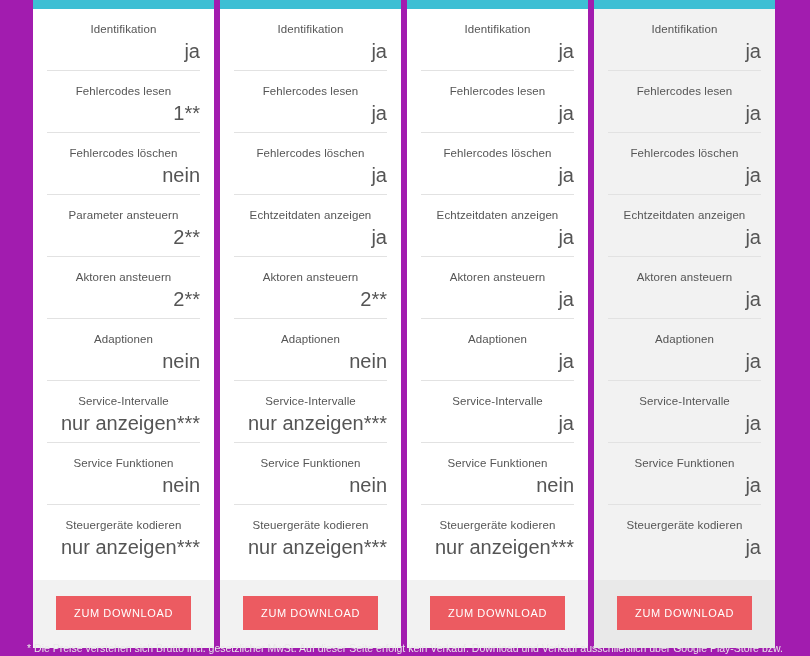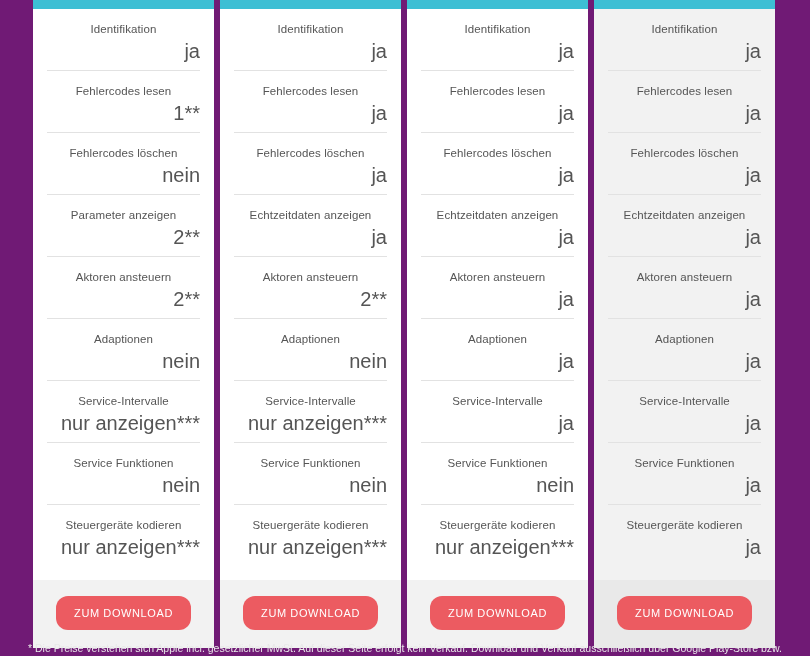--- a/index.html
+++ b/index.html
@@ -9,21 +9,21 @@
     width: 810px;
     height: 656px;
     background: #3a3a3a;
     font-family: "Liberation Sans", sans-serif;
     overflow: hidden;
   }
   #app {
     position: relative;
     width: 810px;
     height: 656px;
-    background: #701a75;
+    background: #a21caf;
   }
   .columns {
     display: flex;
     flex-direction: row;
     align-items: flex-start;
     padding-left: 33px;
     gap: 6px;
   }
   .column {
     width: 181px;
@@ -75,21 +75,21 @@
     justify-content: center;
     align-items: center;
   }
   .column.highlight .footer-area {
     background: #e9e9e9;
   }
   .dl-button {
     background: #ec5b61;
     color: #ffffff;
     border: none;
-    border-radius: 12px;
+    border-radius: 0;
     font-size: 11px;
     letter-spacing: 0.6px;
     padding: 11px 18px;
     cursor: pointer;
     font-family: "Liberation Sans", sans-serif;
   }
   .footnote {
     position: absolute;
     left: 0;
     right: 0;
@@ -116,21 +116,21 @@
           </div>
           <div class="feature">
             <div class="feature-label">Fehlercodes lesen</div>
             <div class="feature-value">1**</div>
           </div>
           <div class="feature">
             <div class="feature-label">Fehlercodes löschen</div>
             <div class="feature-value">nein</div>
           </div>
           <div class="feature">
-            <div class="feature-label">Parameter anzeigen</div>
+            <div class="feature-label">Parameter ansteuern</div>
             <div class="feature-value">2**</div>
           </div>
           <div class="feature">
             <div class="feature-label">Aktoren ansteuern</div>
             <div class="feature-value">2**</div>
           </div>
           <div class="feature">
             <div class="feature-label">Adaptionen</div>
             <div class="feature-value">nein</div>
           </div>
@@ -278,15 +278,15 @@
             <div class="feature-label">Steuergeräte kodieren</div>
             <div class="feature-value">ja</div>
           </div>
         </div>
         <div class="footer-area">
           <button class="dl-button">ZUM DOWNLOAD</button>
         </div>
       </div>
     </div>
   <div class="footnote">
-    <div>* Die Preise verstehen sich Apple incl. gesetzlicher MwSt. Auf dieser Seite erfolgt kein Verkauf. Download und Verkauf ausschließlich über Google Play-Store bzw.</div>
+    <div>* Die Preise verstehen sich Brutto incl. gesetzlicher MwSt. Auf dieser Seite erfolgt kein Verkauf. Download und Verkauf ausschließlich über Google Play-Store bzw.</div>
   </div>
 </div>
 
 </body></html>

